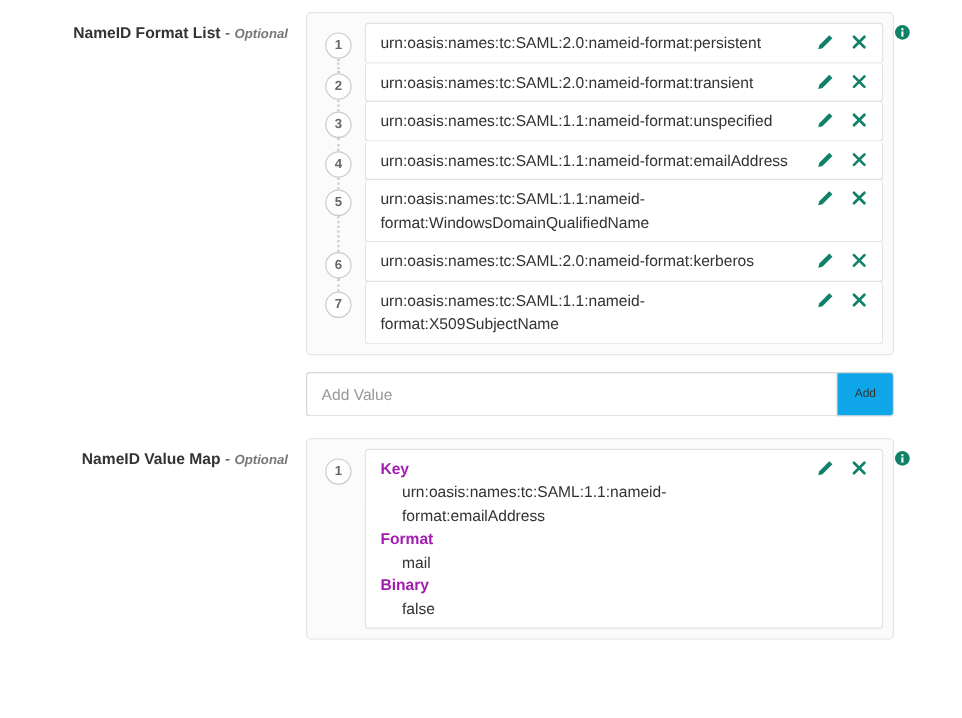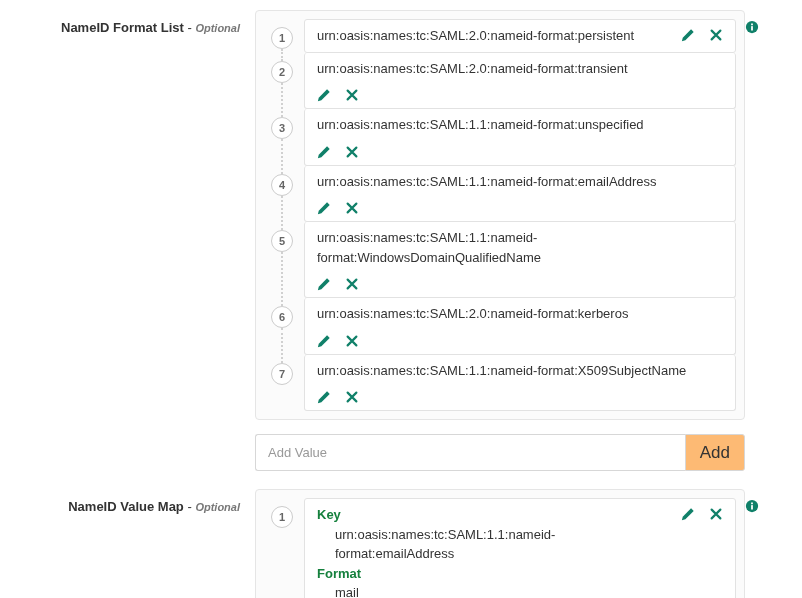--- a/index.html
+++ b/index.html
@@ -88,64 +88,64 @@
     background: #fff;
     border: 1px solid #e2e2e2;
     border-radius: 3px;
     margin-left: 4px;
     padding: 6px 12px;
     display: flex;
     align-items: flex-start;
     gap: 8px;
     margin-top: 0;
   }
-  .list-row + .list-row .item-card { border-top: none; flex-direction: column; }
+  .list-row + .list-row .item-card { border-top: none; }
   .list-row:first-child .item-card { border-top-left-radius:3px; border-top-right-radius:3px; }
   .item-text {
     flex: 1;
     color: #333;
     font-size: 13px;
     word-break: break-word;
     line-height: 1.5;
   }
   .item-actions {
     display: flex;
     gap: 14px;
     align-items: center;
     padding-top: 2px;
   }
   .icon {
     width: 14px;
     height: 14px;
     cursor: pointer;
   }
   .kv-block { font-size: 13px; line-height: 1.5; }
-  .kv-block .k { font-weight: 600; color: #15803d; }
+  .kv-block .k { font-weight: 600; color: #a21caf; }
   .kv-block .v { padding-left: 18px; color: #333; }
   .add-row {
     display: flex;
     margin-top: 14px;
   }
   .add-input {
     flex: 1;
     border: 1px solid #d7d7d7;
     border-right: none;
     border-radius: 3px 0 0 3px;
     padding: 10px 12px;
     font-size: 13px;
     color: #15803d;
     outline: none;
   }
   .add-input::placeholder { color: #999; }
   .add-btn {
     border: 1px solid #d7d7d7;
     border-radius: 0 3px 3px 0;
-    background: #fdba74;
+    background: #0ea5e9;
     padding: 0 14px;
-    font-size: 17px;
+    font-size: 10px;
     color: #333;
     cursor: pointer;
   }
   svg { display: block; }
 </style>
 </head>
 <body>
 
 <div class="field-row">
   <div class="label-col">

